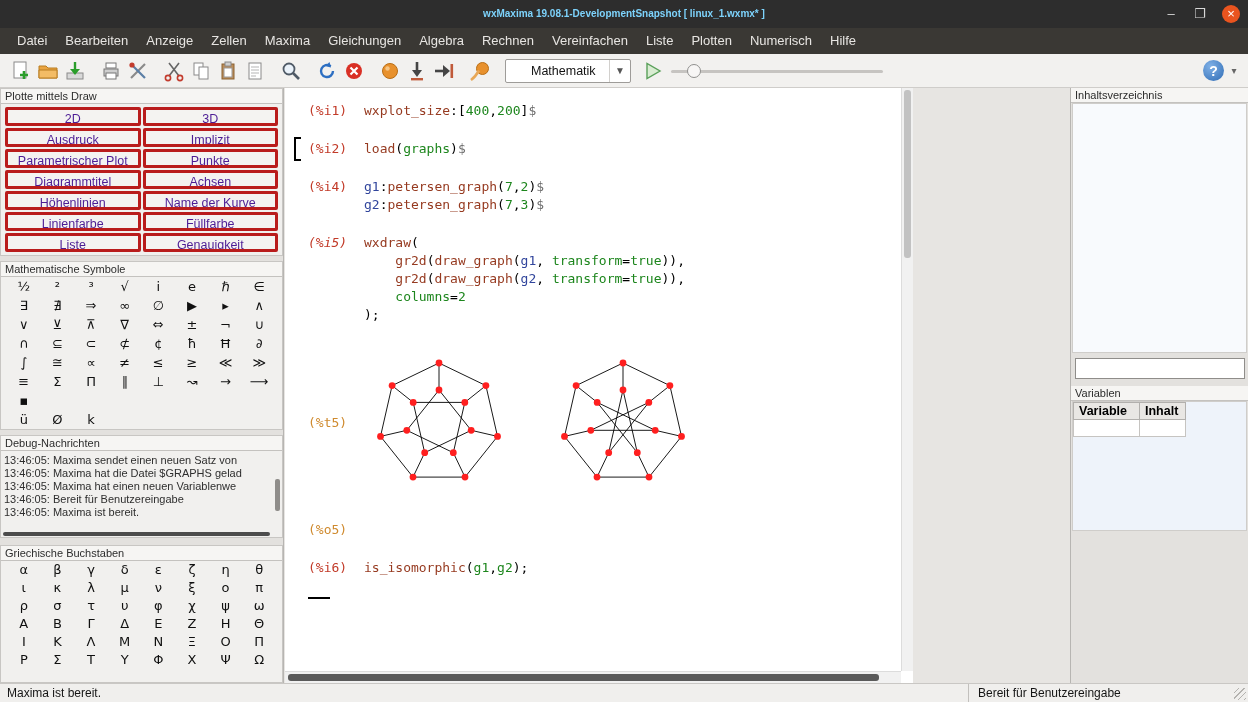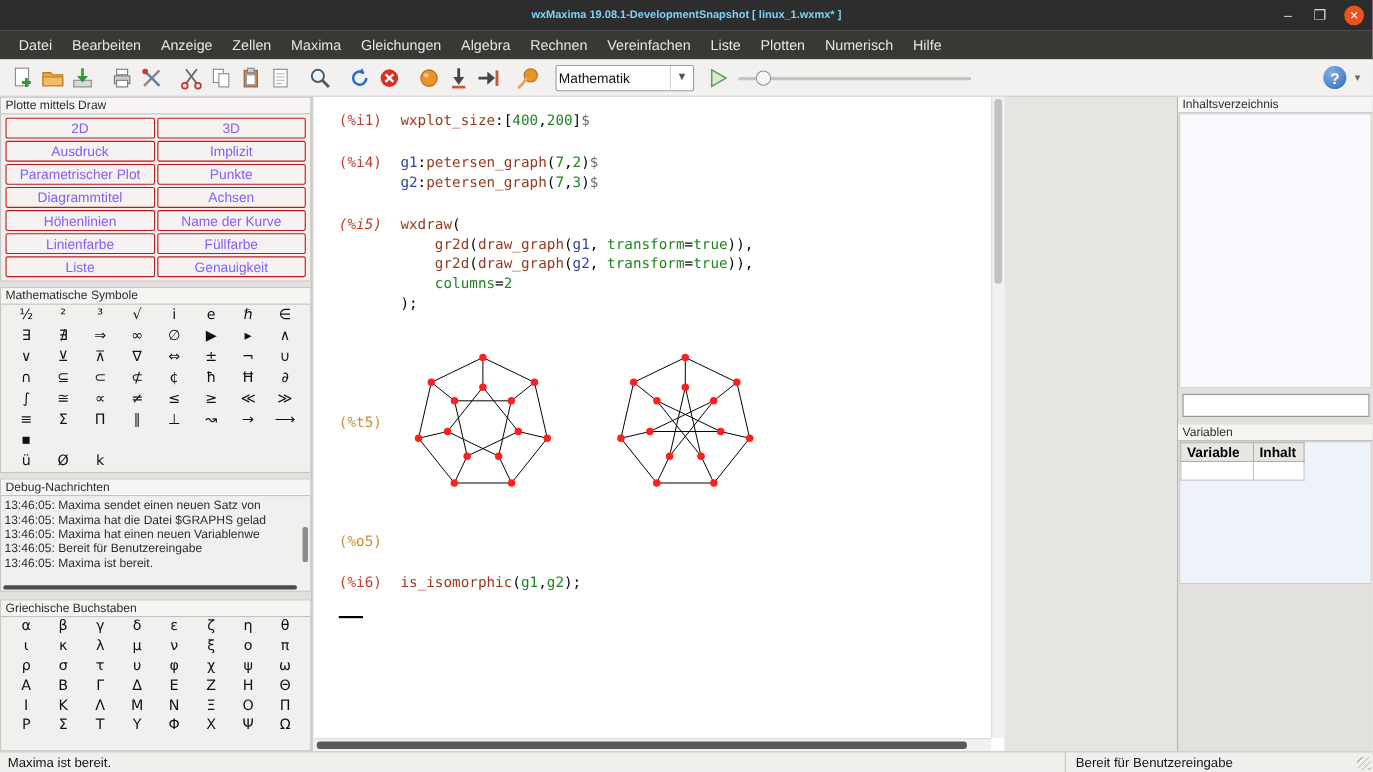--- a/index.html
+++ b/index.html
@@ -14,37 +14,37 @@
   .wbtn.close{width:18px;height:18px;border-radius:50%;background:#e9541f;color:#fff;line-height:17px;font-size:13px}
 
   
   .menubar{position:absolute;top:28px;left:0;right:0;height:26px;background:#3a3834;display:flex;align-items:center;padding-left:8px}
   .menu-item{color:#e7e5e2;font-size:13px;padding:0 9px;line-height:26px}
 
   
   .toolbar{position:absolute;top:54px;left:0;right:0;height:34px;background:#f2f1ef;border-bottom:1px solid #cfcdca;display:flex;align-items:center;padding:0 7px}
   .tbtn{width:27px;height:27px;display:flex;align-items:center;justify-content:center;border-radius:3px}
   .tgap{width:9px}
-  .combo{margin-left:12px;width:126px;height:24px;background:#fff;border:1px solid #9e9c99;border-radius:2px;display:flex;align-items:center;font-size:12.5px;color:#111;padding-left:2px}
+  .combo{margin-left:12px;width:126px;height:24px;background:#fff;border:1px solid #9e9c99;border-radius:2px;display:flex;align-items:center;font-size:12.5px;color:#111;padding-left:25px}
   .combo-arrow{margin-left:auto;border-left:1px solid #d2d0cd;padding:0 5px;color:#555;font-size:10px;line-height:22px}
   .playbtn{margin-left:10px;width:24px;height:24px;display:flex;align-items:center;justify-content:center}
   .slider{margin-left:6px;width:212px;height:26px;position:relative}
   .slider-track{position:absolute;top:12px;left:0;right:0;height:3px;background:#c6c4c1;border-radius:2px}
   .slider-handle{position:absolute;top:6px;left:16px;width:14px;height:14px;border-radius:50%;background:#f7f6f5;border:1px solid #90908e}
   .help-btn{margin-left:auto;width:21px;height:21px;border-radius:50%;background:radial-gradient(circle at 35% 30%,#7fb0e6,#2f6cb5);color:#fff;font-weight:bold;display:flex;align-items:center;justify-content:center;font-size:14px}
   .tb-overflow{width:14px;color:#666;font-size:10px;text-align:center;margin-left:3px}
 
   
   .sidebar-left{position:absolute;top:88px;left:0;width:284px;height:595px;background:#e3e1de;display:flex;flex-direction:column;border-right:1px solid #b7b5b2}
   .panel{background:#f1f0ee;border:1px solid #c8c6c3}
   .caption{height:15px;line-height:14px;font-size:11px;color:#2c2c2c;background:#f6f5f3;border-bottom:1px solid #c4c2bf;padding-left:4px}
   .pgap{height:5px}
 
   .draw-grid{display:grid;grid-template-columns:1fr 1fr;gap:2px;padding:3px 4px}
-  .draw-btn{height:19px;line-height:19px;text-align:center;font-size:12.5px;color:#8b5cf6;background:#f4f3f1;border:1px solid #b91c1c;border-radius:2px;overflow:hidden;white-space:nowrap}
+  .draw-btn{height:19px;line-height:19px;text-align:center;font-size:12.5px;color:#4c1d95;background:#f4f3f1;border:3px solid #b91c1c;border-radius:2px;overflow:hidden;white-space:nowrap}
 
   .symrow{display:grid;grid-template-columns:repeat(8,1fr);height:19px;padding:0 6px}
   .symcell{text-align:center;line-height:19px;font-size:13px;color:#101010;font-family:"DejaVu Sans",sans-serif}
 
   .debug-body{position:relative;height:86px;padding:3px 12px 2px 3px;font-size:11px;color:#2e2e2e;line-height:13px;overflow:hidden}
   .debug-line{white-space:nowrap}
   .debug-vthumb{position:absolute;right:2px;top:28px;width:5px;height:32px;background:#8f8d8a;border-radius:2px}
   .debug-hthumb{position:absolute;left:2px;right:12px;bottom:1px;height:4px;background:#4c4c4c;border-radius:2px}
 
   .greek-panel{flex:1}
@@ -432,20 +432,27 @@
         </div>
     </div>
   </div>
 
   <div class="main">
     <div class="cells" id="cells">
         <div class="cell">
           <div class="cell-label lbl-in" style="font-family: inherit;">(%i1)</div>
           <div class="cell-body">
             <div class="code-line"><span class="c-f">wxplot_size</span><span class="c-t">:[</span><span class="c-n">400</span><span class="c-t">,</span><span class="c-n">200</span><span class="c-t">]</span><span class="c-d">$</span></div>
+          </div>
+        </div>
+        <div class="cell">
+          <div class="bracket"></div>
+          <div class="cell-label lbl-in" style="font-family: inherit;">(%i2)</div>
+          <div class="cell-body">
+            <div class="code-line"><span class="c-f">load</span><span class="c-t">(</span><span class="c-n">graphs</span><span class="c-t">)</span><span class="c-d">$</span></div>
           </div>
         </div>
         <div class="cell">
           <div class="cell-label lbl-in" style="font-family: inherit;">(%i4)</div>
           <div class="cell-body">
             <div class="code-line"><span class="c-v">g1</span><span class="c-t">:</span><span class="c-f">petersen_graph</span><span class="c-t">(</span><span class="c-n">7</span><span class="c-t">,</span><span class="c-n">2</span><span class="c-t">)</span><span class="c-d">$</span></div>
             <div class="code-line"><span class="c-v">g2</span><span class="c-t">:</span><span class="c-f">petersen_graph</span><span class="c-t">(</span><span class="c-n">7</span><span class="c-t">,</span><span class="c-n">3</span><span class="c-t">)</span><span class="c-d">$</span></div>
           </div>
         </div>
         <div class="cell">

